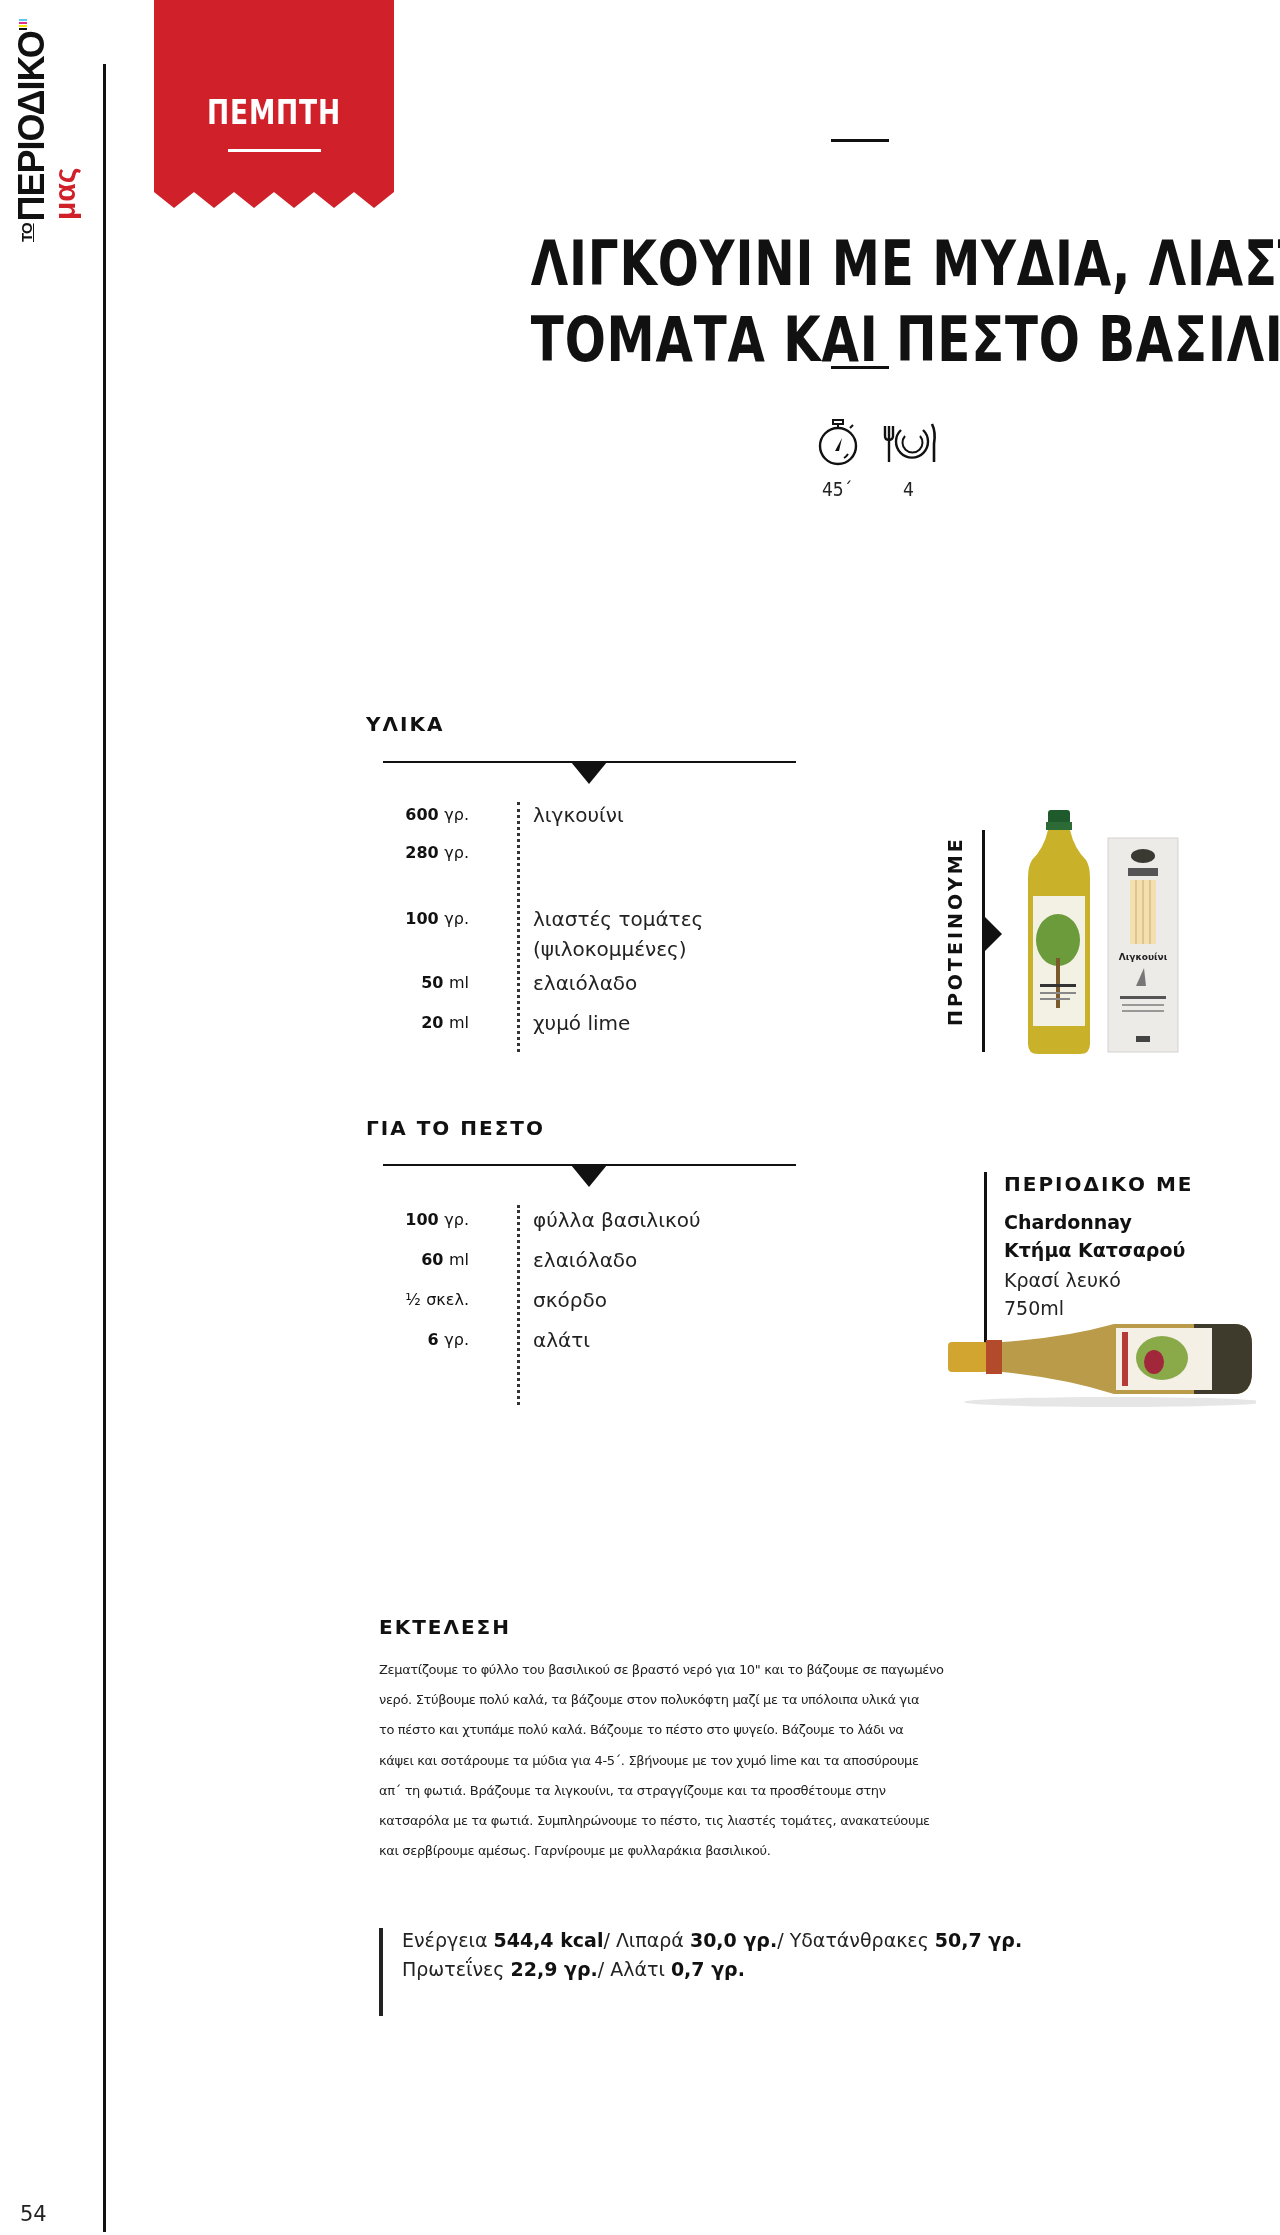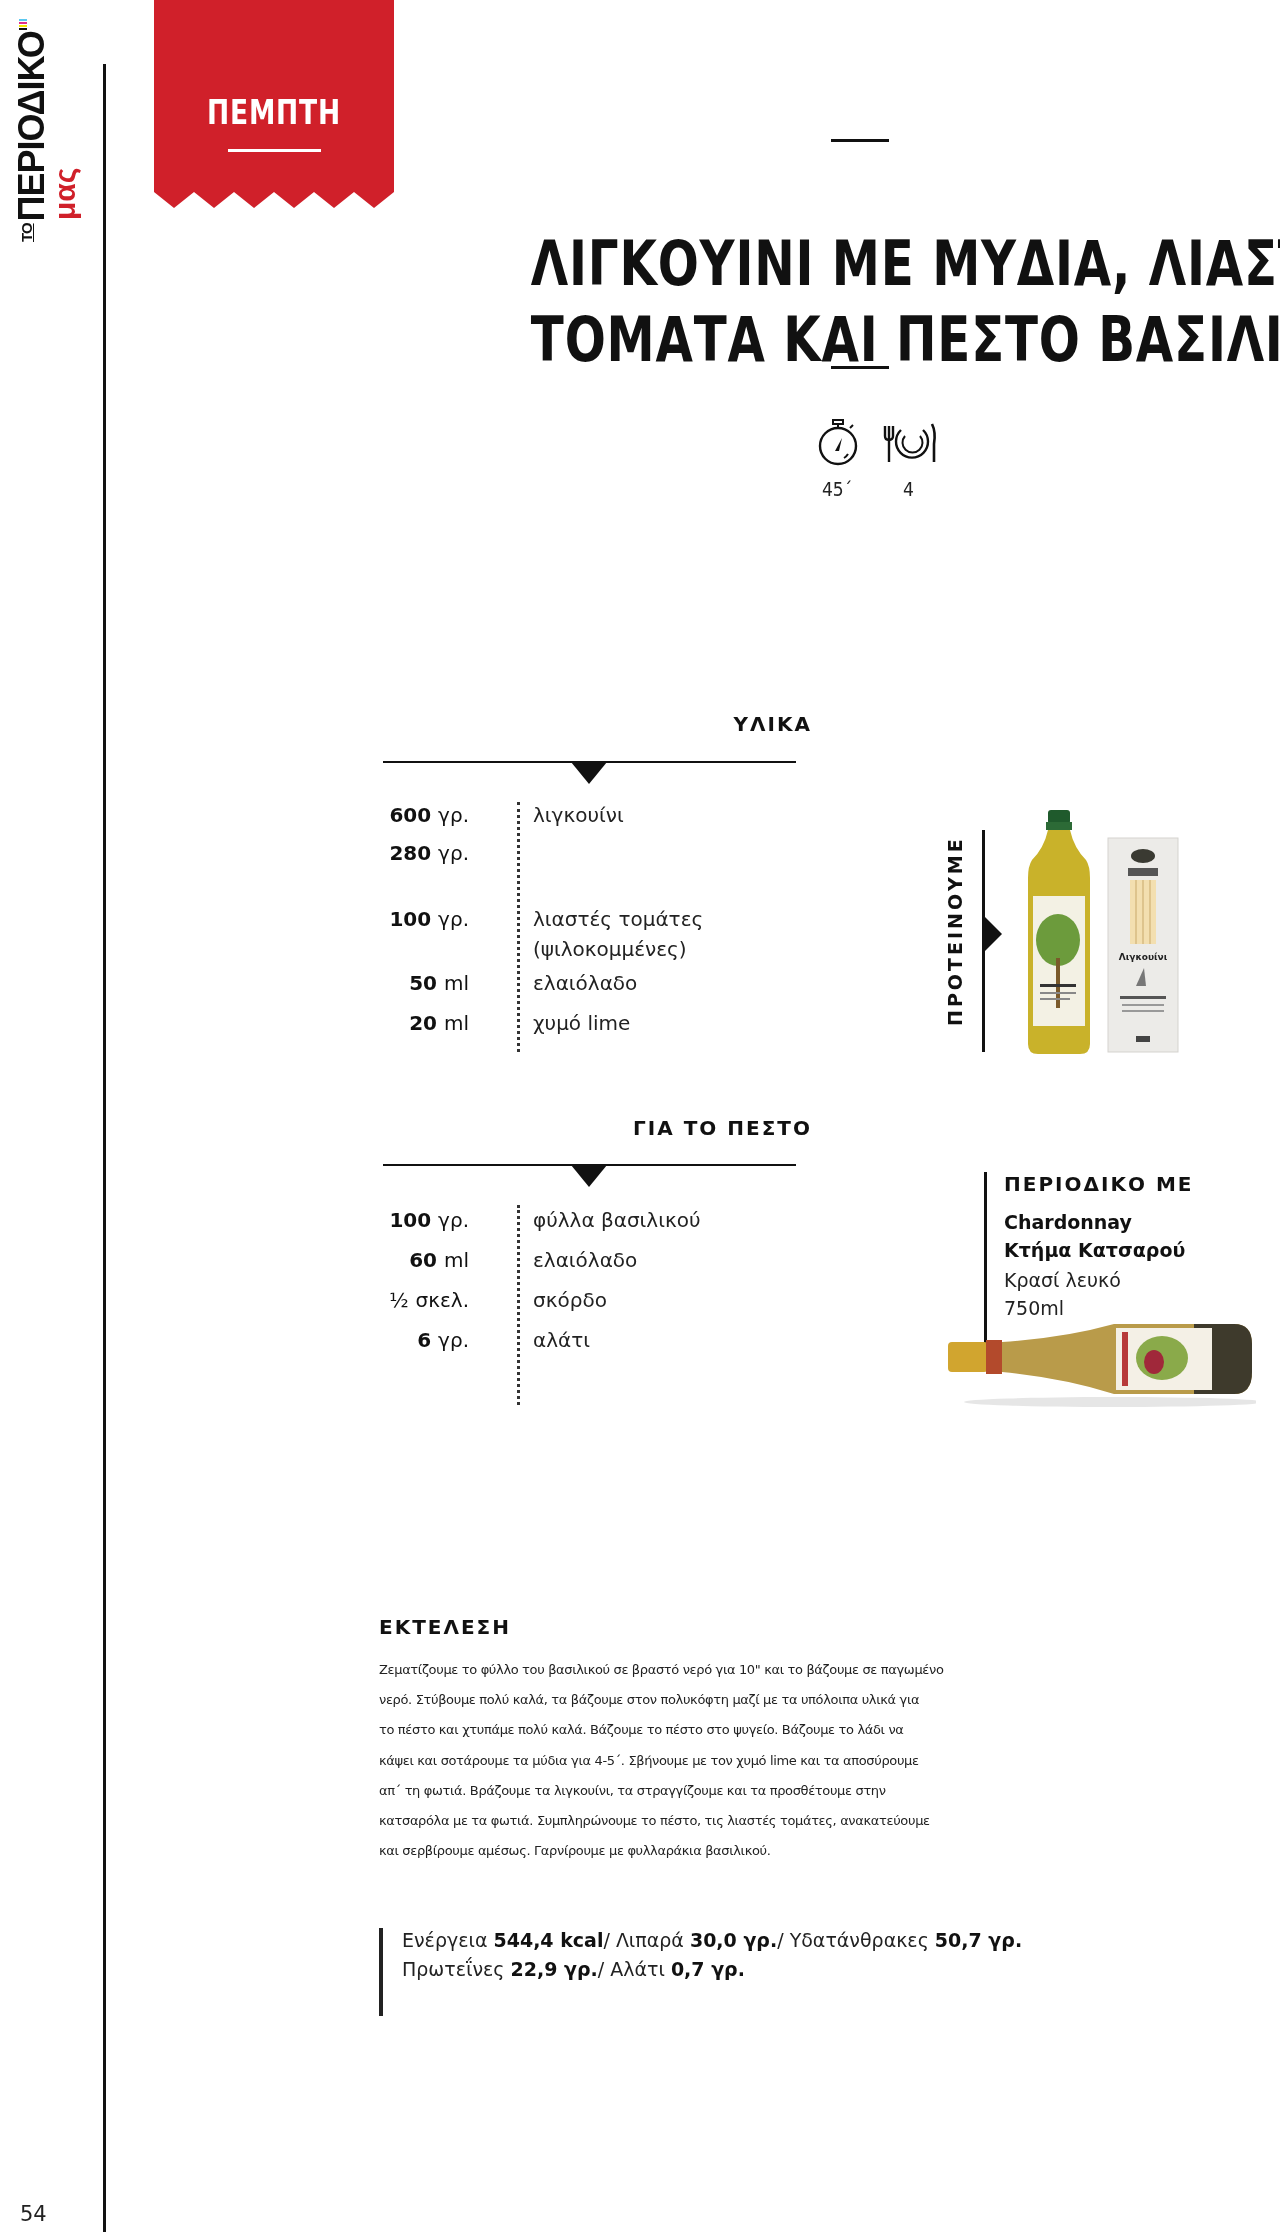--- a/index.html
+++ b/index.html
@@ -35,30 +35,30 @@
            font-family: "DejaVu Sans", sans-serif; font-weight: bold; font-size: 62px;
            line-height: 76px; color: #111; letter-spacing: 1px; }
   .title span { display: block; transform: scaleX(0.78); white-space: nowrap; }
 
   
   .meta { left: 812px; top: 418px; width: 130px; height: 90px; }
   .meta .icon { position: absolute; top: 0; }
   .meta .val { position: absolute; top: 60px; font-size: 19px; color: #222; font-family: "DejaVu Sans Condensed", "DejaVu Sans", sans-serif; }
 
   
-  .sec-h { left: 399px; width: 413px; text-align: right; font-weight: bold; font-size: 20px;
+  .sec-h { left: 366px; width: 413px; text-align: left; font-weight: bold; font-size: 20px;
            letter-spacing: 2px; color: #111; }
   .sec-line { left: 383px; width: 413px; height: 2px; background: #111; }
   .sec-tri { width: 0; height: 0; border-left: 18px solid transparent; border-right: 18px solid transparent;
              border-top: 22px solid #111; left: 571px; }
 
   
   .ing { left: 383px; width: 413px; }
   .ing-row { position: relative; display: flex; }
-  .ing-qty { width: 86px; text-align: right; font-size: 20px; font-weight: bold; color: #111; line-height: 30px; }
+  .ing-qty { width: 86px; text-align: right; font-size: 16px; font-weight: bold; color: #111; line-height: 30px; }
   .ing-qty .unit { font-weight: normal; }
   .ing-name { margin-left: 64px; font-size: 20px; color: #222; line-height: 30px; }
   .dots { width: 0; border-left: 3px dotted #333; }
 
   
   .prot-text { left: 944px; top: 1026px; transform-origin: 0 0; transform: rotate(-90deg);
                font-weight: bold; font-size: 19px; letter-spacing: 3px; color: #111; white-space: nowrap; }
   .prot-line { left: 982px; top: 830px; width: 3px; height: 222px; background: #111; }
   .prot-arrow { left: 985px; top: 917px; width: 0; height: 0; border-top: 17px solid transparent;
                 border-bottom: 17px solid transparent; border-left: 17px solid #111; }

